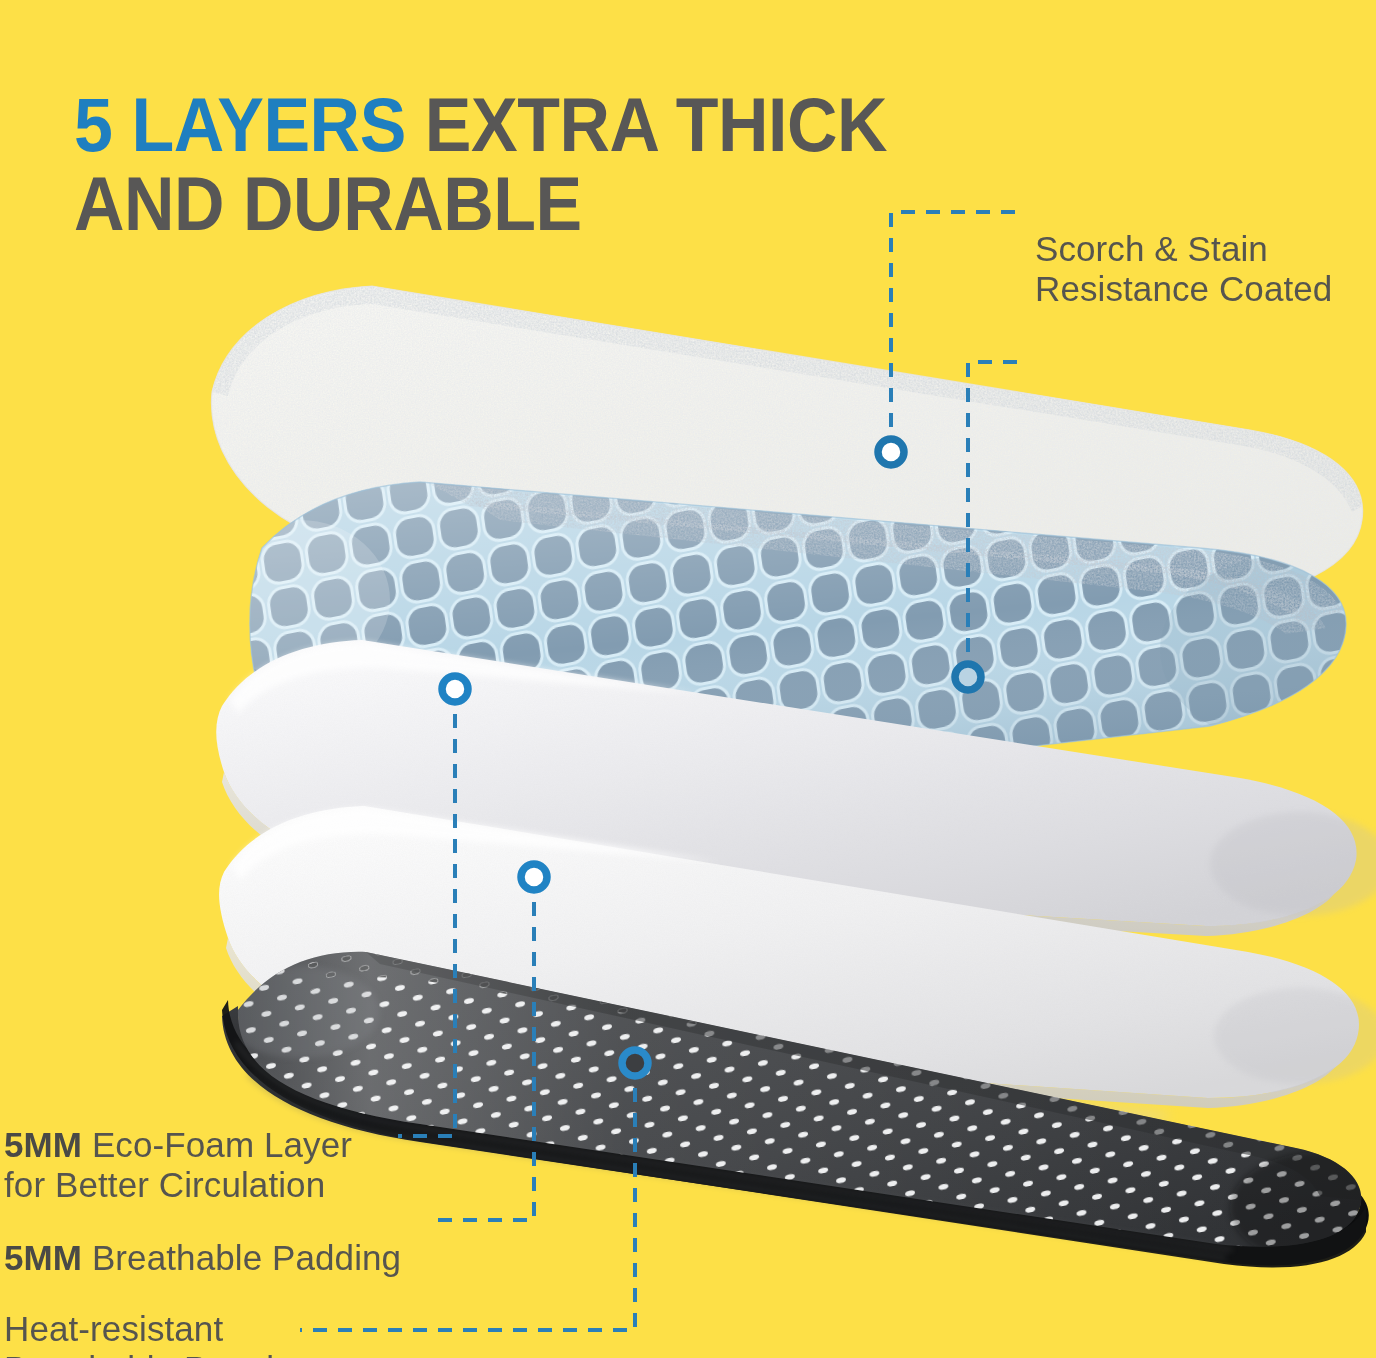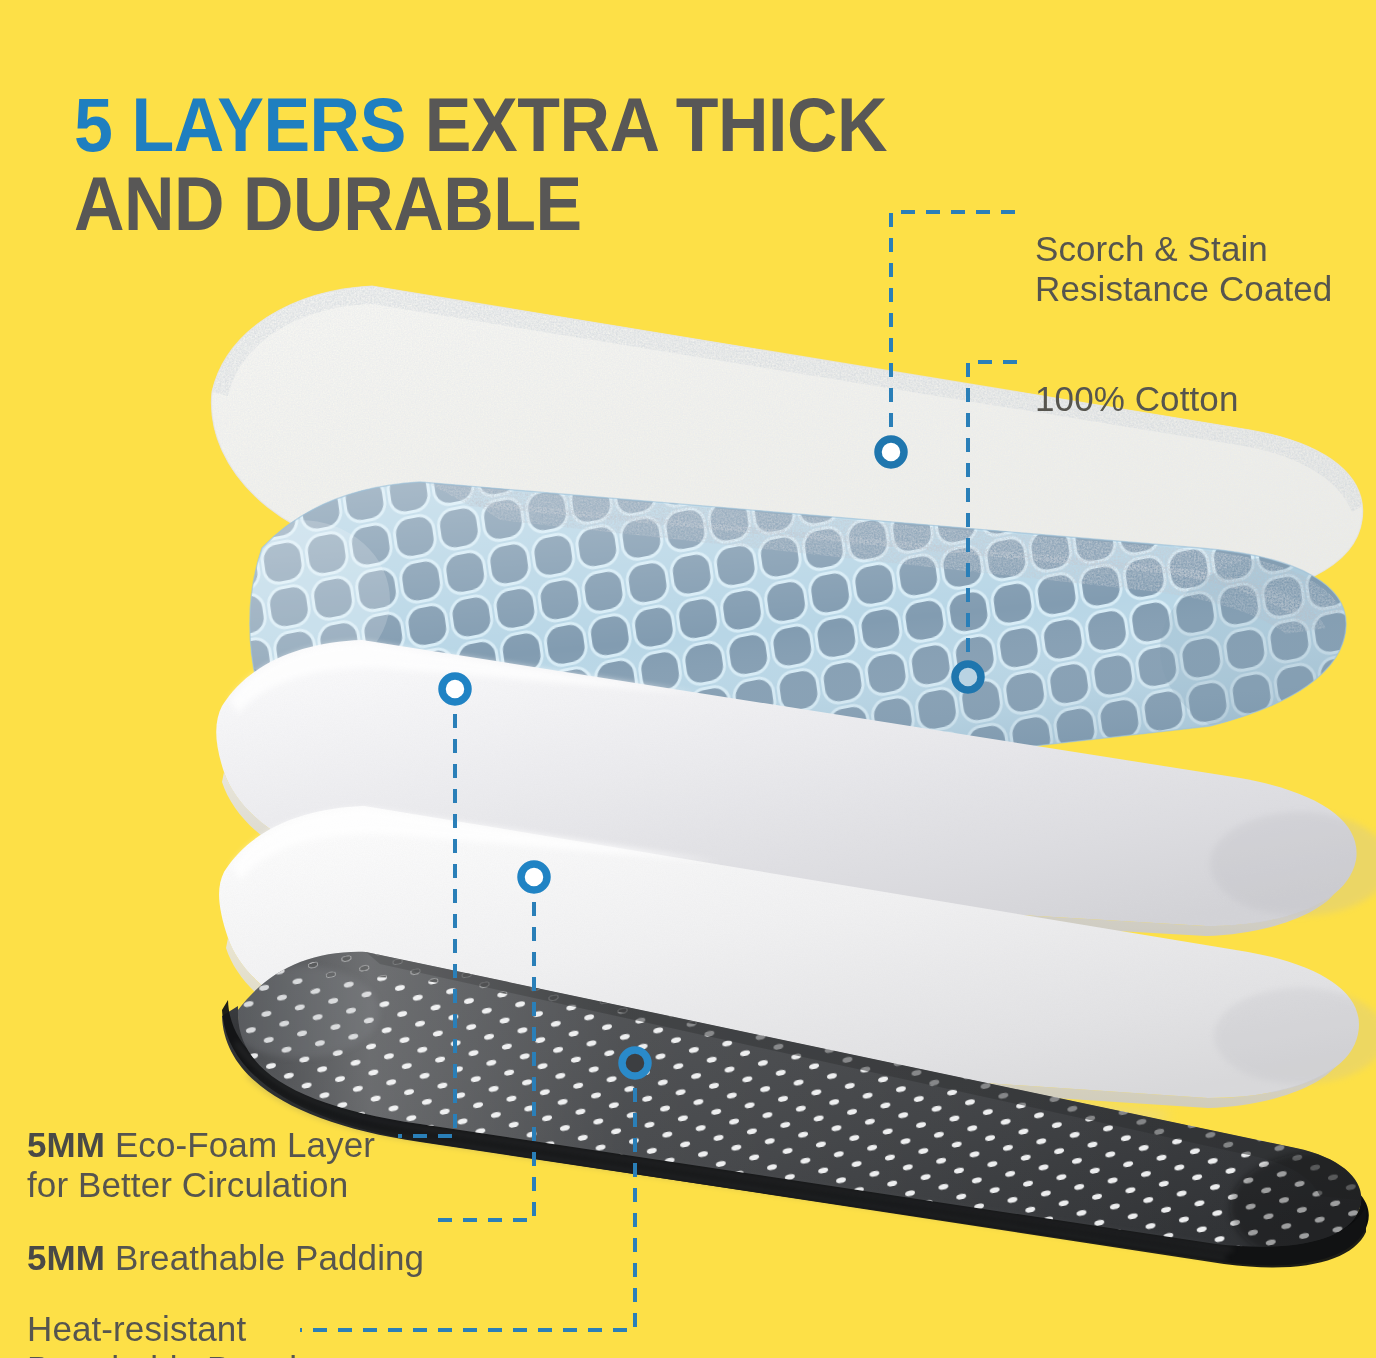--- a/index.html
+++ b/index.html
@@ -47,21 +47,21 @@
     position: absolute;
     color: #56554f;
     font-size: 35px;
     line-height: 1.16;
     font-weight: 400;
     white-space: pre-line;
     letter-spacing: 0.1px;
   }
   .callout .mm { font-weight: 700; color: #4a4a46; }
   .callout.right { text-align: left; }
-  .callout.left  { text-align: left; margin-left: 23px; }
+  .callout.left  { text-align: left; }
 
   
   svg.layer-svg, svg.leader-svg {
     position: absolute;
     left: 0;
     top: 0;
     width: 1376px;
     height: 1358px;
     overflow: visible;
   }
@@ -334,23 +334,20 @@
       <circle cx="534" cy="877" r="13" fill="#ffffff" stroke="#2083c4" stroke-width="7.5"></circle>
       <circle cx="635" cy="1063" r="13" fill="#3c3e41" stroke="#2a8ac9" stroke-width="7.5"></circle>
     </g>
   </svg>
 
   <div class="callout right" style="left:1035px; top:188px; width:345px;">
     <span>Scorch &amp; Stain
 Resistance Coated</span>
   </div>
 
-  <div class="callout right" style="left:1035px; top:338px; width:330px;">
-    <span>100% Cotton</span>
-  </div>
 
   <div class="callout left" style="left:4px; top:1084px; width:410px;">
     <span class="mm">5MM </span><span>Eco-Foam Layer
 for Better Circulation</span>
   </div>
 
   <div class="callout left" style="left:4px; top:1197px; width:440px;">
     <span class="mm">5MM </span><span>Breathable Padding</span>
   </div>
 

